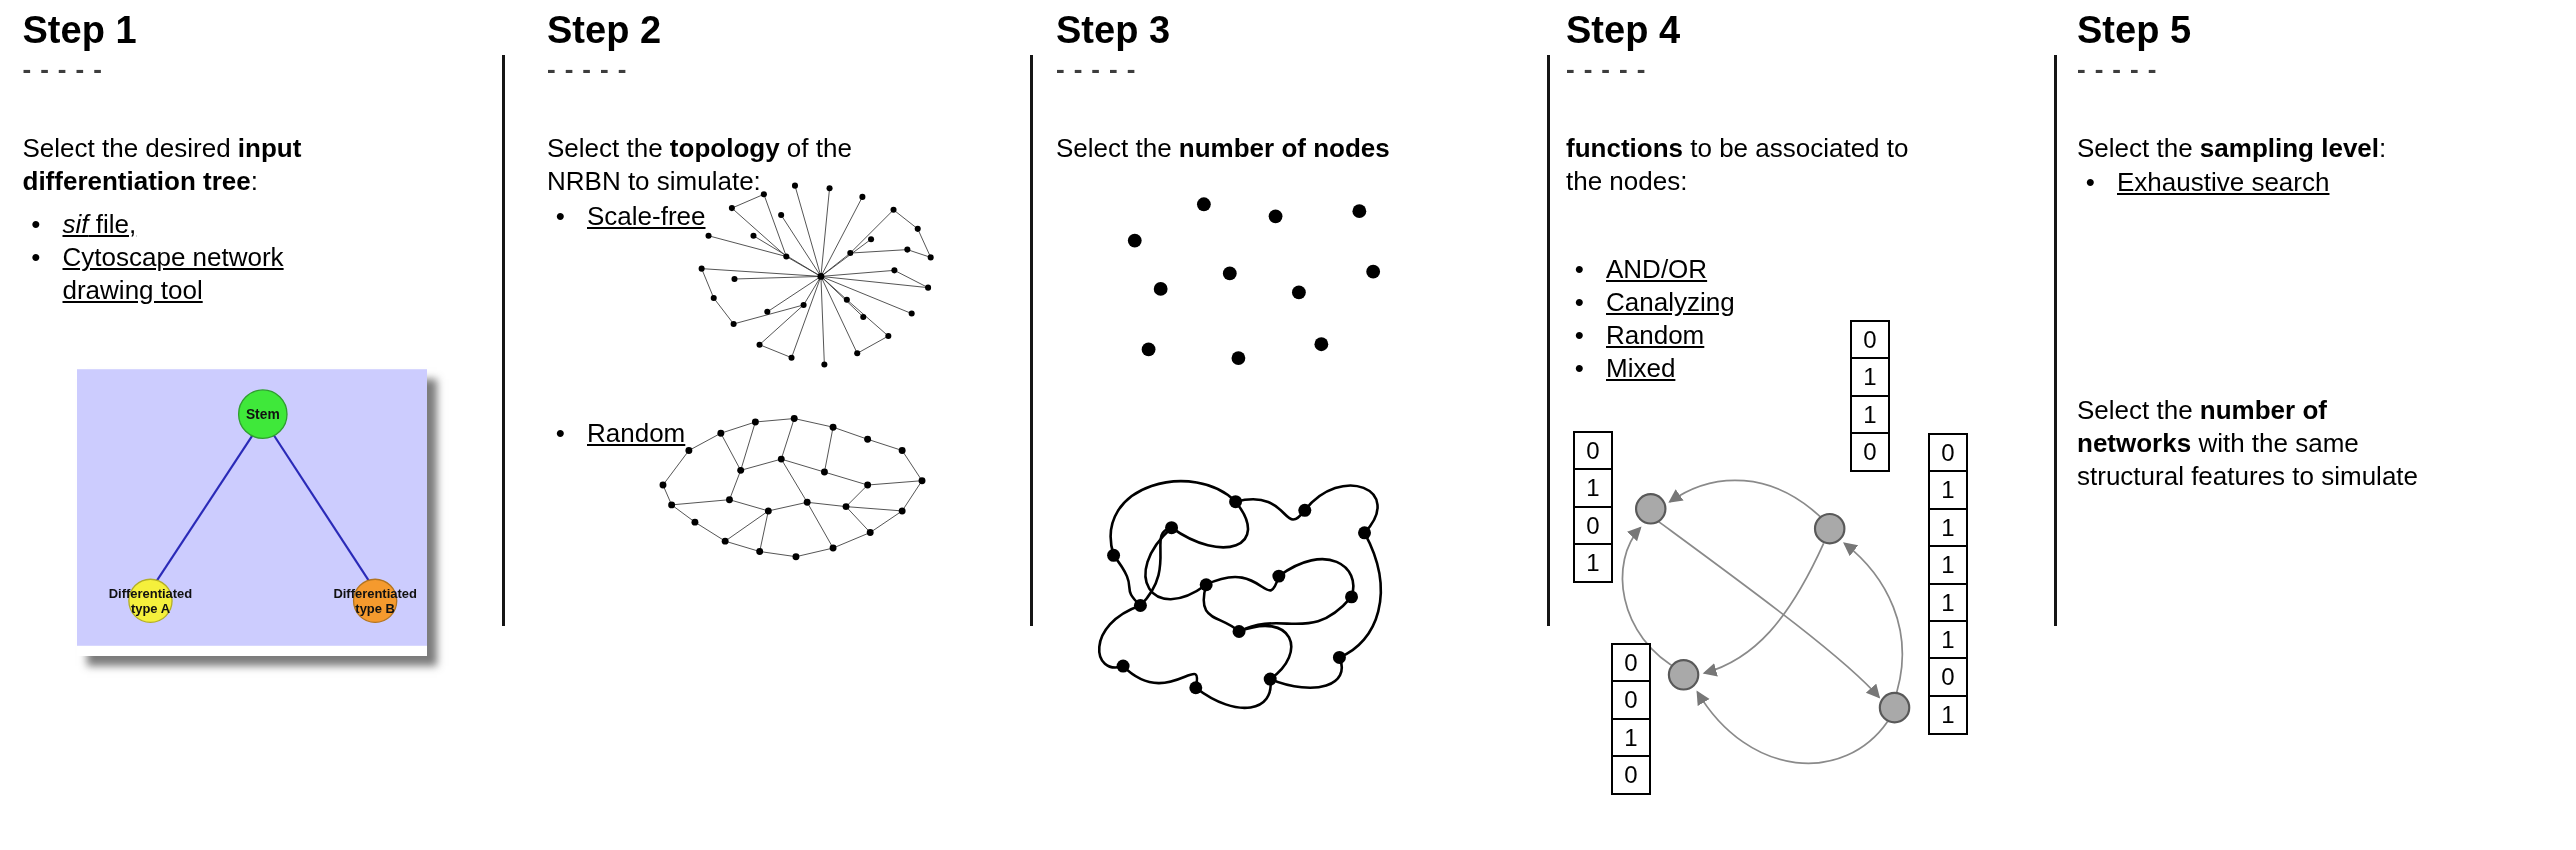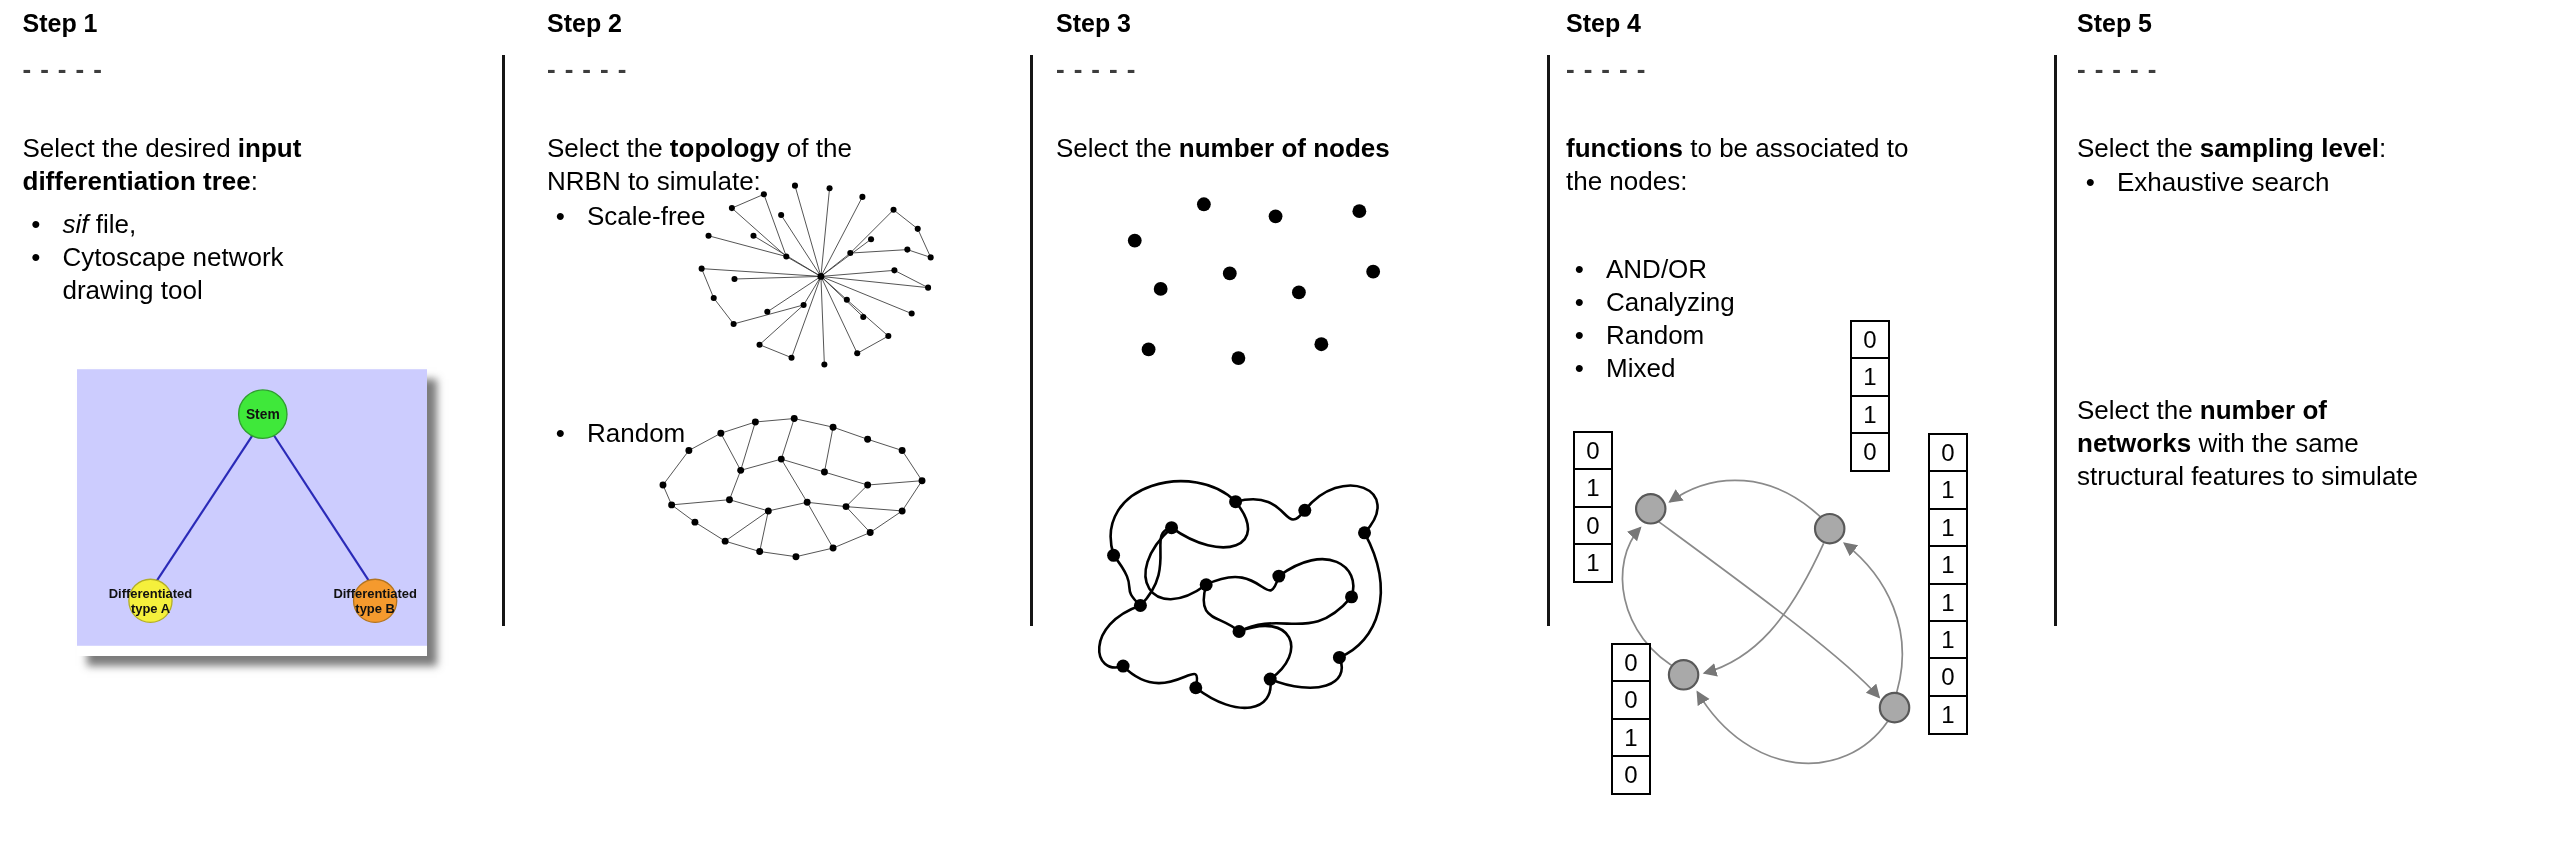--- a/index.html
+++ b/index.html
@@ -6,25 +6,25 @@
   #canvas{
     position:relative;width:2576px;height:851px;background:#ffffff;overflow:hidden;
     font-family:"Liberation Sans","DejaVu Sans",sans-serif;color:#000;
   }
   .col{position:absolute;top:0;height:100%;}
   #col1{left:22.5px;width:472px;}
   #col2{left:547px;width:474px;}
   #col3{left:1056px;width:483px;text-align:center;}
   #col4{left:1566px;width:485px;}
   #col5{left:2077px;width:486px;}
-  .step-title{position:absolute;top:8.7px;left:0;margin:0;font-size:25px;font-weight:700;}
+  .step-title{position:absolute;top:8.7px;left:0;margin:0;font-size:38px;font-weight:700;}
   .dashes{position:absolute;top:54px;left:0;font-size:26px;font-weight:700;color:#3d3d3d;letter-spacing:0.9px;}
   .body-text{position:absolute;left:0;margin:0;font-size:26px;line-height:33px;}
   .line{display:block;}
-  .bullets{position:absolute;left:0;}
+  .bullets{position:absolute;left:0;text-decoration:underline;}
   .bullet{position:relative;padding-left:40px;font-size:26px;line-height:33px;}
   .bullet::before{content:"\2022";position:absolute;left:8.7px;}
   .vdiv{position:absolute;top:55px;width:2.6px;height:571px;background:#151515;}
   .fig{position:absolute;}
   .fig svg{display:block;}
   .tree-figure{left:54px;top:369px;width:350px;height:287px;box-shadow:9.5px 9.5px 7.8px rgba(80,80,80,0.75);}
   .sf-net{left:137px;top:177px;}
   .rand-net{left:100px;top:403px;}
   .dots-fig{left:42px;top:187px;}
   .tangle-fig{left:10.4px;top:453px;}

